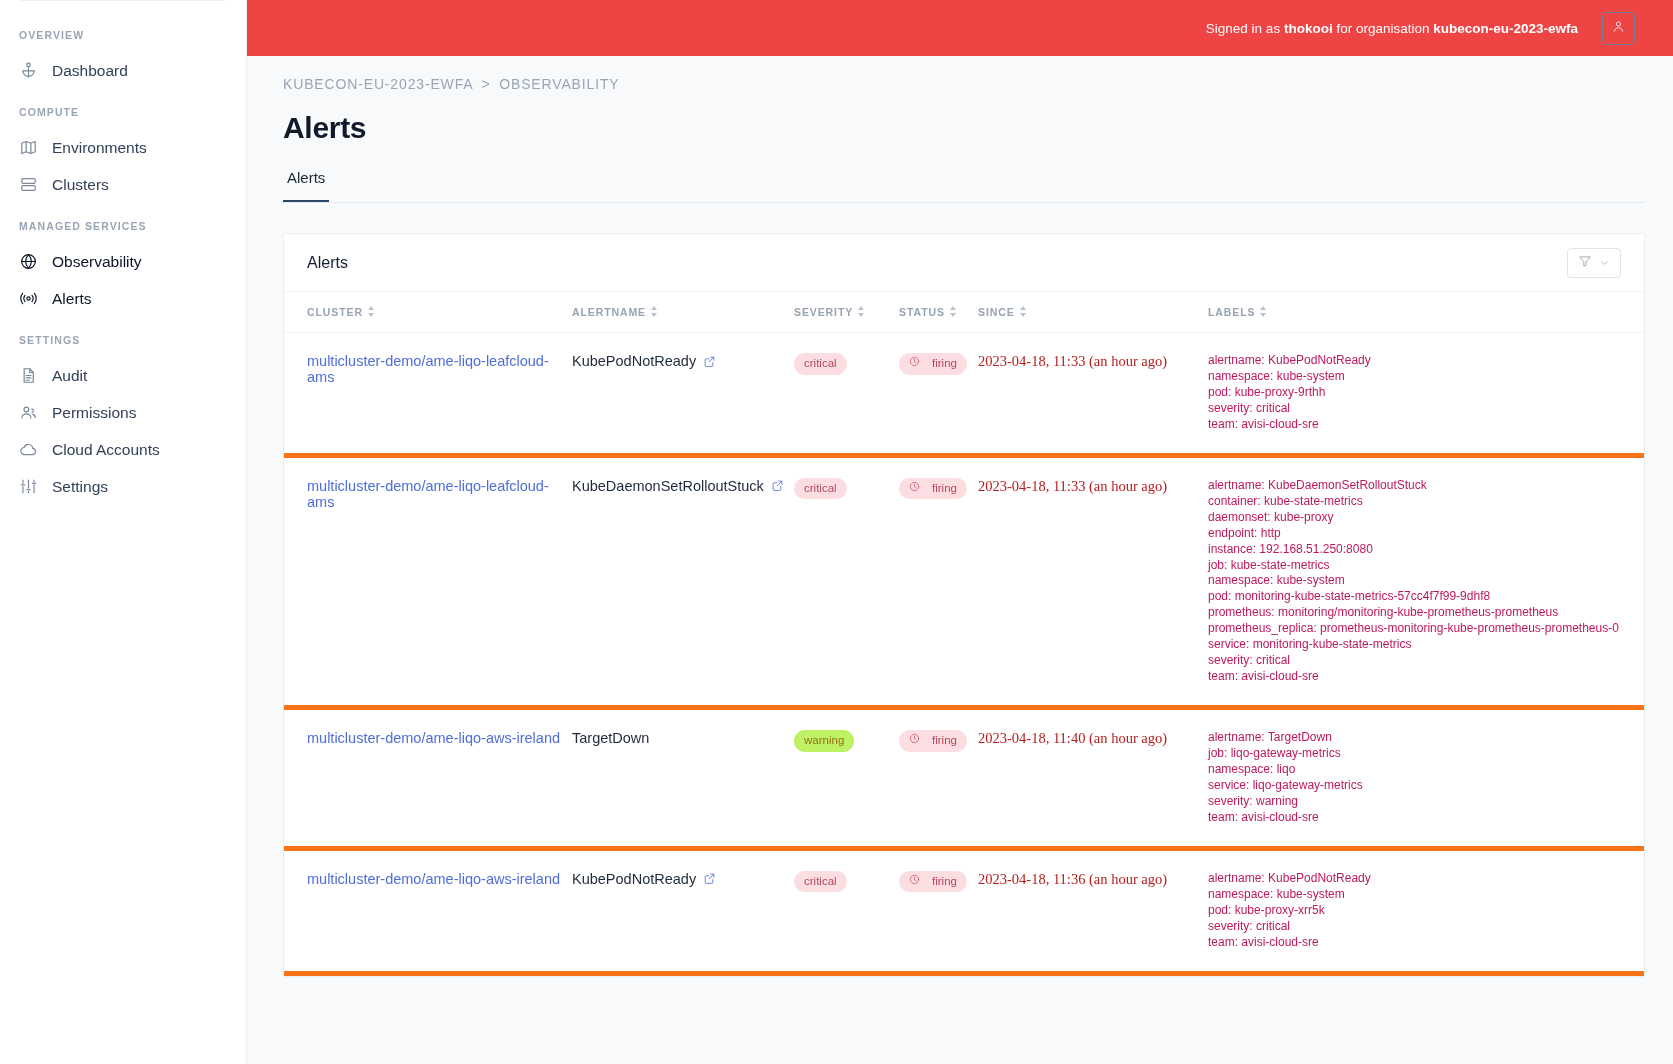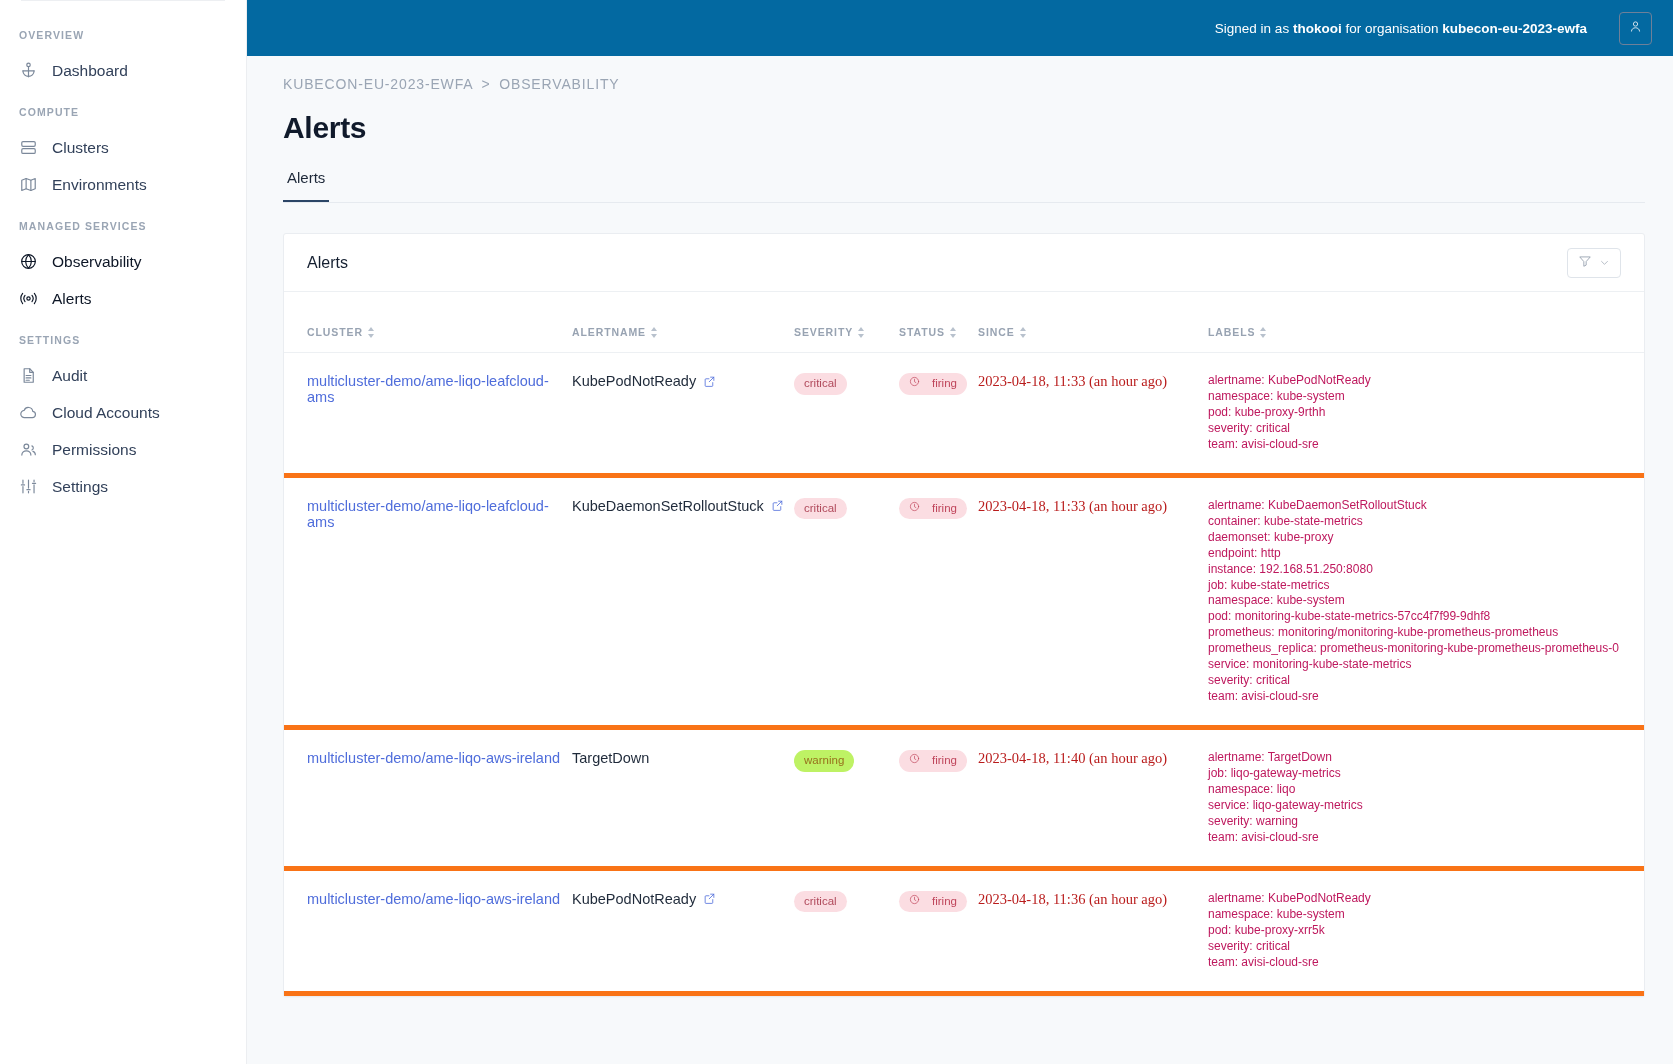--- a/index.html
+++ b/index.html
@@ -39,22 +39,22 @@
   }
   .nav-item .ico { width: 19px; height: 19px; display: flex; align-items: center; justify-content: center; color: #7b889a; flex: none; }
   .nav-item .ico svg { width: 19px; height: 19px; stroke: #7b889a; fill: none; stroke-width: 1.5; }
   .nav-item.active { color: #0d1626; font-weight: 400; }
   .nav-item.active .ico svg { stroke: #0d1626; }
 
   
   .main { flex: 1; display: flex; flex-direction: column; background: #f7f9fb; min-width: 0; }
 
   .topbar {
-    height: 56px; background: #0369a1; display: flex; align-items: center;
-    justify-content: flex-end; padding-right: 21px; gap: 32px; flex: none;
+    height: 56px; background: #ef4444; display: flex; align-items: center;
+    justify-content: flex-end; padding-right: 38px; gap: 24px; flex: none;
   }
   .signed-in { color: #ffffff; font-size: 13.5px; white-space: nowrap; }
   .signed-in b { font-weight: 700; }
   .user-btn {
     width: 33px; height: 33px; border: 1px solid #6e8099; border-radius: 4px;
     display: flex; align-items: center; justify-content: center; cursor: pointer; background: transparent;
   }
   .user-btn svg { width: 15px; height: 15px; stroke: #e9eef4; fill: none; stroke-width: 1.4; }
 
   .content { flex: 1; padding: 0 28px 0 36px; overflow: hidden; }
@@ -85,21 +85,21 @@
     height: 30px; padding: 0 10px; background: #fff; cursor: pointer;
   }
   .filter-btn svg { stroke: #8e99a8; fill: none; stroke-width: 1.4; }
 
   table { width: 100%; border-collapse: collapse; table-layout: fixed; }
   thead th {
     text-align: left; font-size: 10.5px; letter-spacing: 0.9px; font-weight: 700;
     color: #98a3b2; text-transform: uppercase; padding: 14px 0 14px 0;
     border-bottom: 1px solid #edf0f3; white-space: nowrap; cursor: pointer;
   }
-  thead th .hd { display: inline-flex; align-items: flex-end; gap: 5px; margin-top: 20px; }
+  thead th .hd { display: inline-flex; align-items: flex-start; gap: 5px; }
   .sort { display: inline-block; width: 7px; height: 11px; position: relative; }
   .sort:before, .sort:after {
     content: ""; position: absolute; left: 0; border-left: 3.5px solid transparent; border-right: 3.5px solid transparent;
   }
   .sort:before { top: 0; border-bottom: 4px solid #b8c1cd; }
   .sort:after { bottom: 0; border-top: 4px solid #b8c1cd; }
 
   th.c-cluster  { width: 288px; padding-left: 23px; }
   th.c-alert    { width: 222px; }
   th.c-sev      { width: 105px; }
@@ -146,34 +146,34 @@
               <path d="M5 12.5a7 7 0 0 0 14 0"></path>
             </svg>
           </span>
           <span>Dashboard</span>
         </div>
         <div class="nav-gap"></div>
         <div class="nav-section">COMPUTE</div>
         <div class="nav-item">
           <span class="ico">
             <svg viewBox="0 0 24 24" stroke-linecap="round" stroke-linejoin="round">
+              <path d="M9 4.5 3.5 6.6v13L9 17.4l6 2.1 5.5-2.1v-13L15 6.6z"></path>
+              <path d="M9 4.5v12.9M15 6.6v12.9"></path>
+            </svg>
+          </span>
+          <span>Environments</span>
+        </div>
+        <div class="nav-item">
+          <span class="ico">
+            <svg viewBox="0 0 24 24" stroke-linecap="round" stroke-linejoin="round">
               <rect x="3.5" y="4.5" width="17" height="6" rx="1.6"></rect>
               <rect x="3.5" y="13.5" width="17" height="6" rx="1.6"></rect>
             </svg>
           </span>
           <span>Clusters</span>
-        </div>
-        <div class="nav-item">
-          <span class="ico">
-            <svg viewBox="0 0 24 24" stroke-linecap="round" stroke-linejoin="round">
-              <path d="M9 4.5 3.5 6.6v13L9 17.4l6 2.1 5.5-2.1v-13L15 6.6z"></path>
-              <path d="M9 4.5v12.9M15 6.6v12.9"></path>
-            </svg>
-          </span>
-          <span>Environments</span>
         </div>
         <div class="nav-gap"></div>
         <div class="nav-section">MANAGED SERVICES</div>
         <div class="nav-item active">
           <span class="ico">
             <svg viewBox="0 0 24 24" stroke-linecap="round" stroke-linejoin="round">
               <circle cx="12" cy="12" r="8.6"></circle>
               <path d="M3.6 12h16.8"></path>
               <path d="M12 3.4c2.4 2.6 3.6 5.6 3.6 8.6s-1.2 6-3.6 8.6c-2.4-2.6-3.6-5.6-3.6-8.6S9.6 6 12 3.4z"></path>
             </svg>
@@ -194,39 +194,39 @@
         <div class="nav-section">SETTINGS</div>
         <div class="nav-item">
           <span class="ico">
             <svg viewBox="0 0 24 24" stroke-linecap="round" stroke-linejoin="round">
               <path d="M6.5 3.5h7l4.5 4.5v12.5h-11.5z"></path>
               <path d="M13.5 3.5V8H18"></path>
               <path d="M9 12h6M9 15h6M9 18h4"></path>
             </svg>
           </span>
           <span>Audit</span>
-        </div>
-        <div class="nav-item">
-          <span class="ico">
-            <svg viewBox="0 0 24 24" stroke-linecap="round" stroke-linejoin="round">
-              <path d="M7.2 18.5h9.6a4 4 0 0 0 .6-7.95 5.6 5.6 0 0 0-10.8-1.3A3.9 3.9 0 0 0 7.2 18.5z"></path>
-            </svg>
-          </span>
-          <span>Cloud Accounts</span>
         </div>
         <div class="nav-item">
           <span class="ico">
             <svg viewBox="0 0 24 24" stroke-linecap="round" stroke-linejoin="round">
               <circle cx="9.3" cy="8.2" r="3"></circle>
               <path d="M3.6 19c0-3.2 2.6-5.3 5.7-5.3s5.7 2.1 5.7 5.3"></path>
               <path d="M16.3 7.4a2.8 2.8 0 0 1 0 5.2"></path>
               <path d="M17.6 14.4c1.8.6 3 2.2 3 4.1"></path>
             </svg>
           </span>
           <span>Permissions</span>
+        </div>
+        <div class="nav-item">
+          <span class="ico">
+            <svg viewBox="0 0 24 24" stroke-linecap="round" stroke-linejoin="round">
+              <path d="M7.2 18.5h9.6a4 4 0 0 0 .6-7.95 5.6 5.6 0 0 0-10.8-1.3A3.9 3.9 0 0 0 7.2 18.5z"></path>
+            </svg>
+          </span>
+          <span>Cloud Accounts</span>
         </div>
         <div class="nav-item">
           <span class="ico">
             <svg viewBox="0 0 24 24" stroke-linecap="round" stroke-linejoin="round">
               <path d="M5 4v4M5 12v8M12 4v10M12 18v2M19 4v2M19 10v10"></path>
               <path d="M3 10h4M10 16h4M17 8h4"></path>
             </svg>
           </span>
           <span>Settings</span>
         </div>

